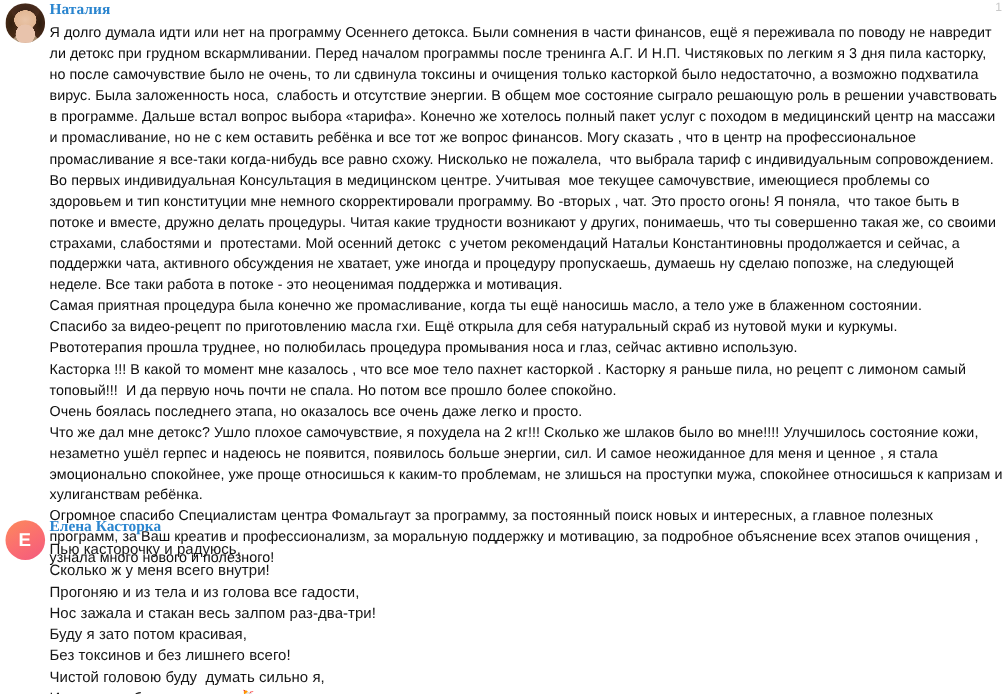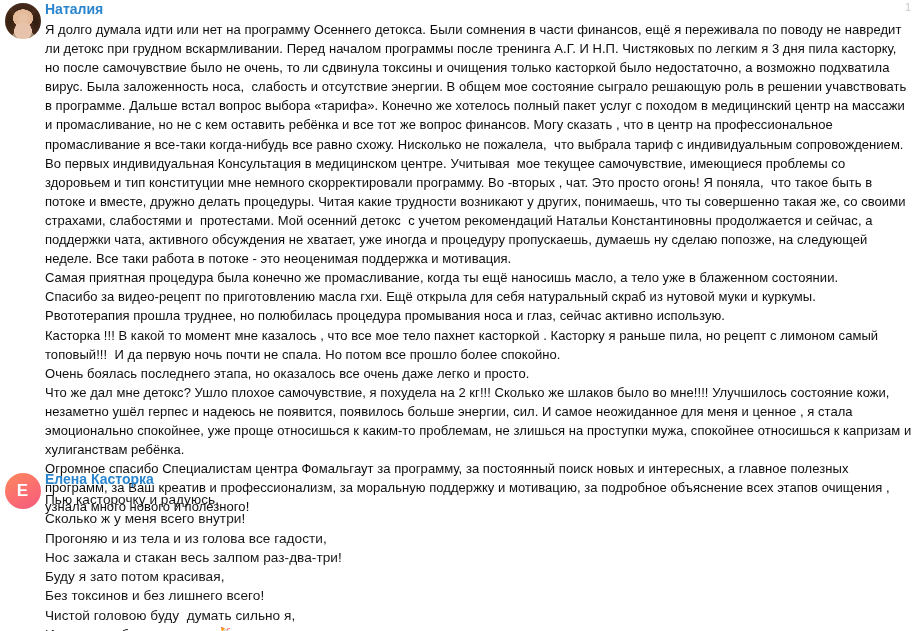--- a/index.html
+++ b/index.html
@@ -87,21 +87,21 @@
   }
 
   .author {
     color: #2a85cf;
     font-size: 14px;
     font-weight: bold;
     line-height: 19px;
     margin: 0 0 1px 0;
     display: inline-block;
     cursor: pointer;
-    font-family: Liberation Sans, sans-serif;
+    font-family: Liberation Serif, serif;
   }
 
   .msg-text {
     font-size: 13px;
     line-height: 19.1px;
     color: #0d0d0d;
     white-space: pre-wrap;
     word-wrap: break-word;
     font-family: "Liberation Sans", "DejaVu Sans", sans-serif;
     letter-spacing: 0.05px;

